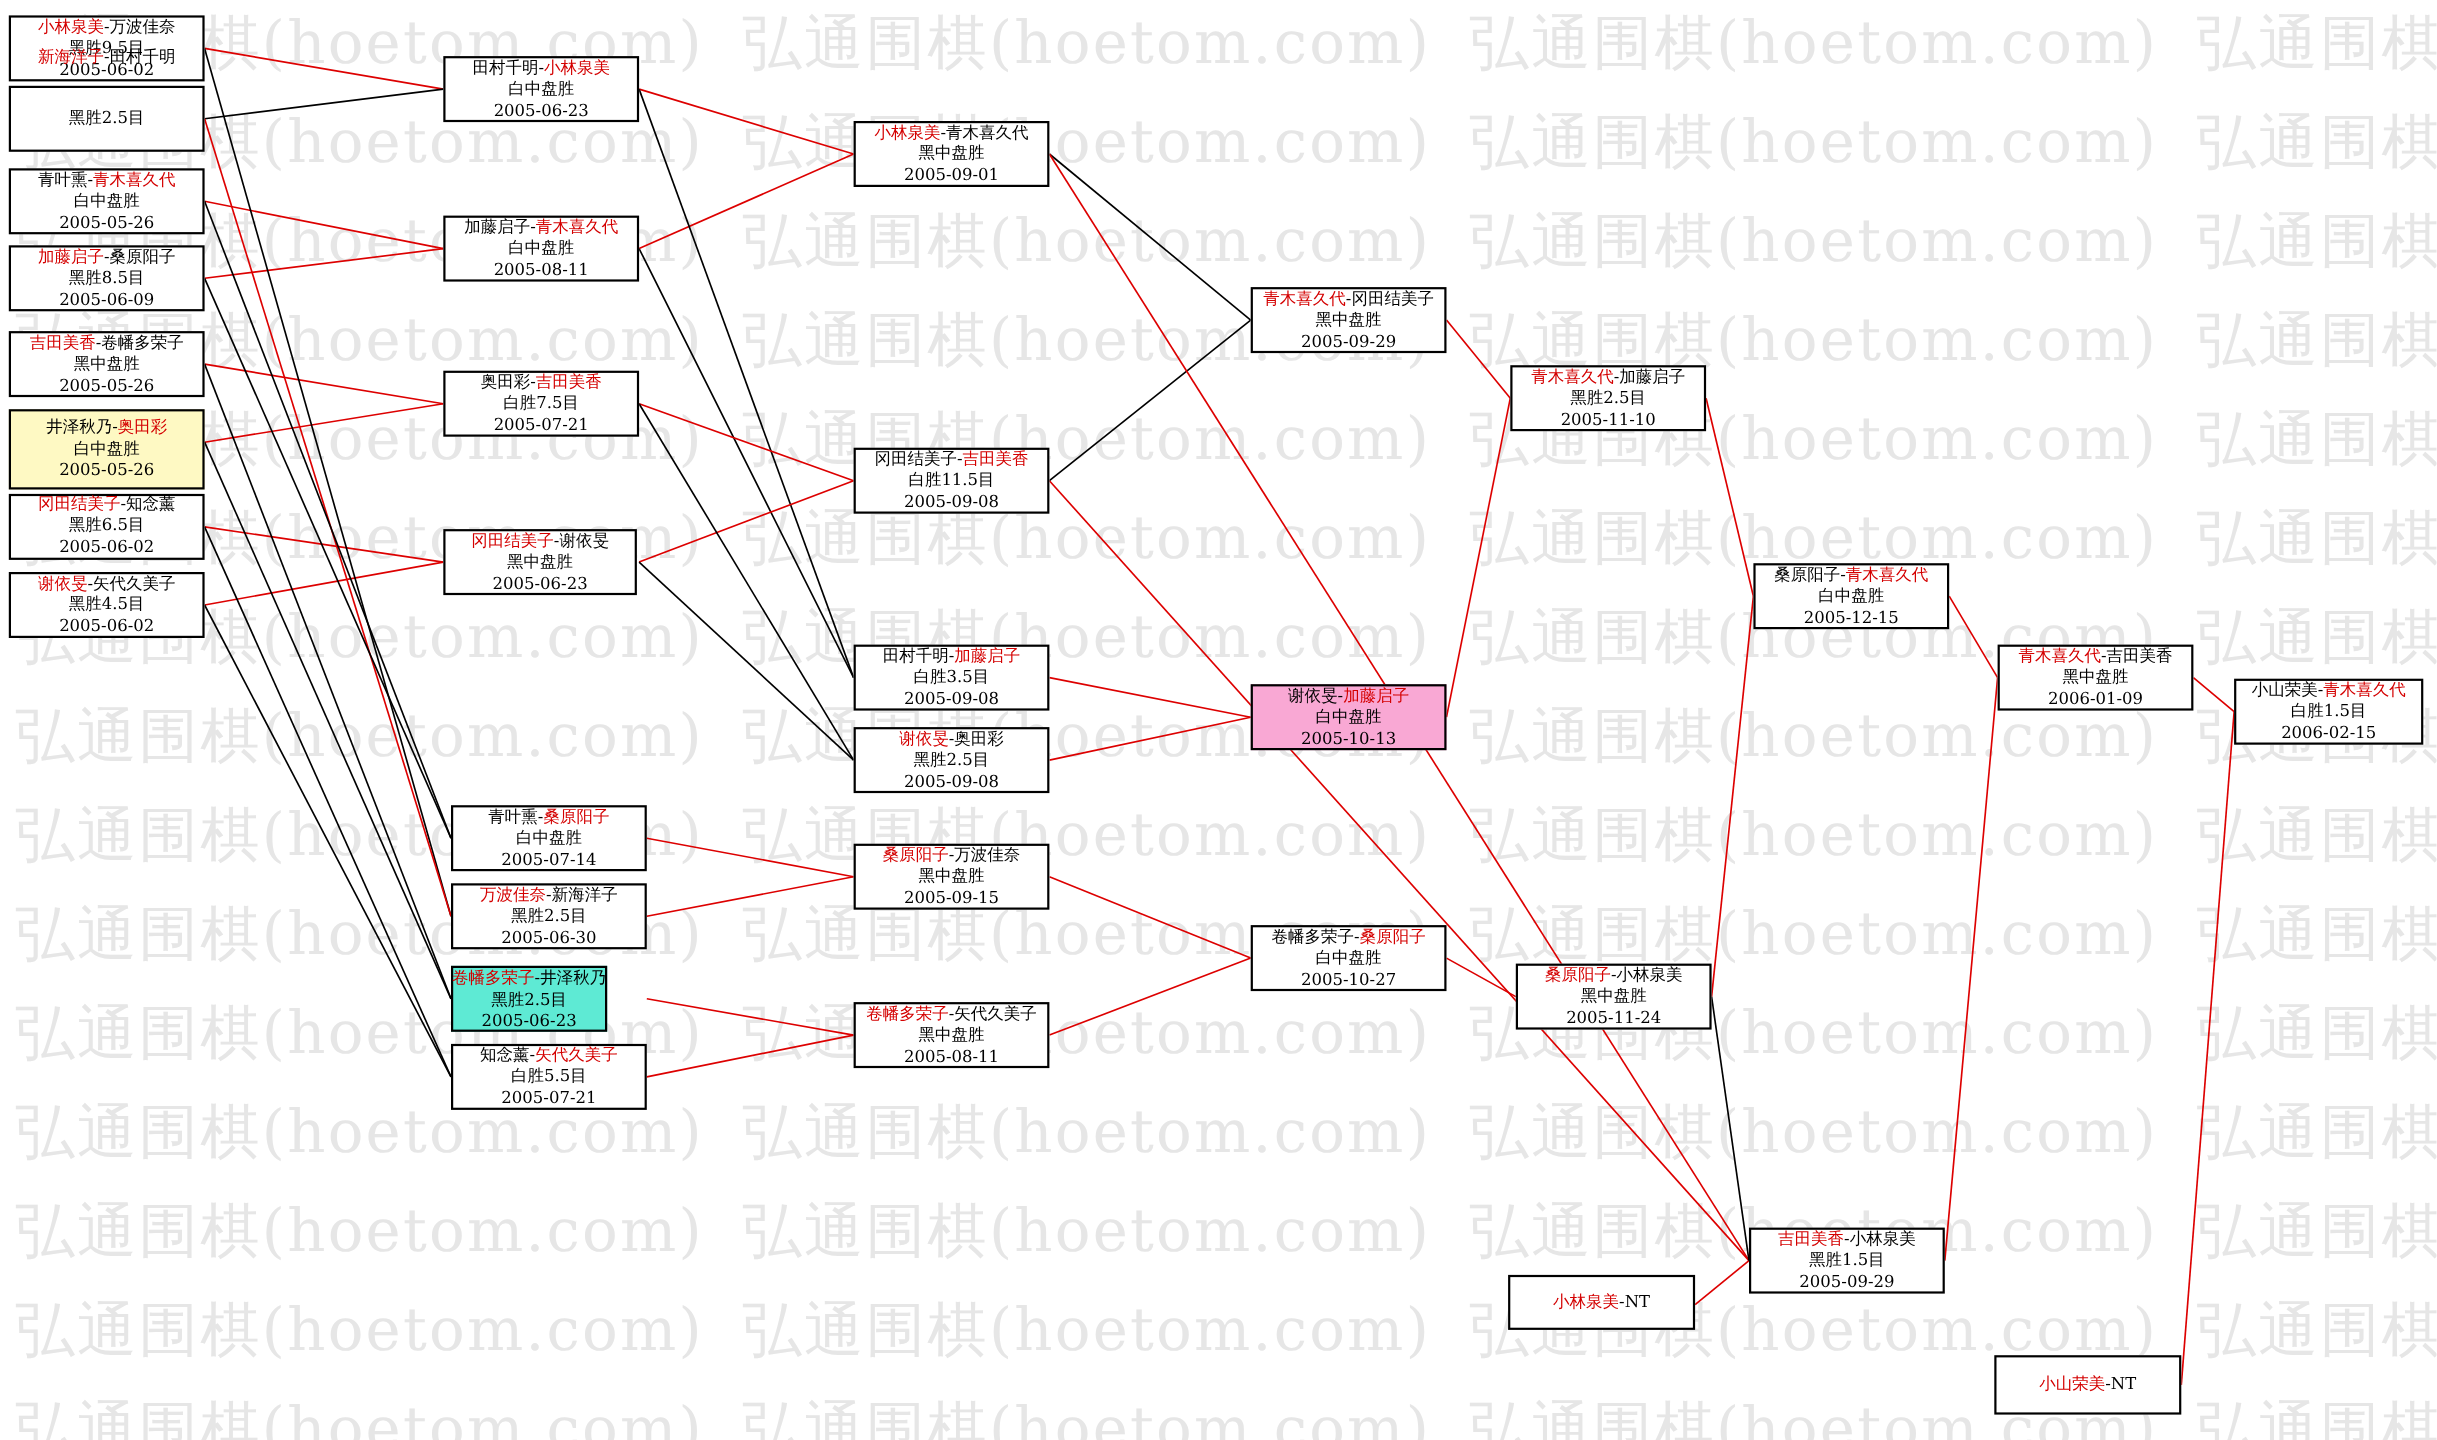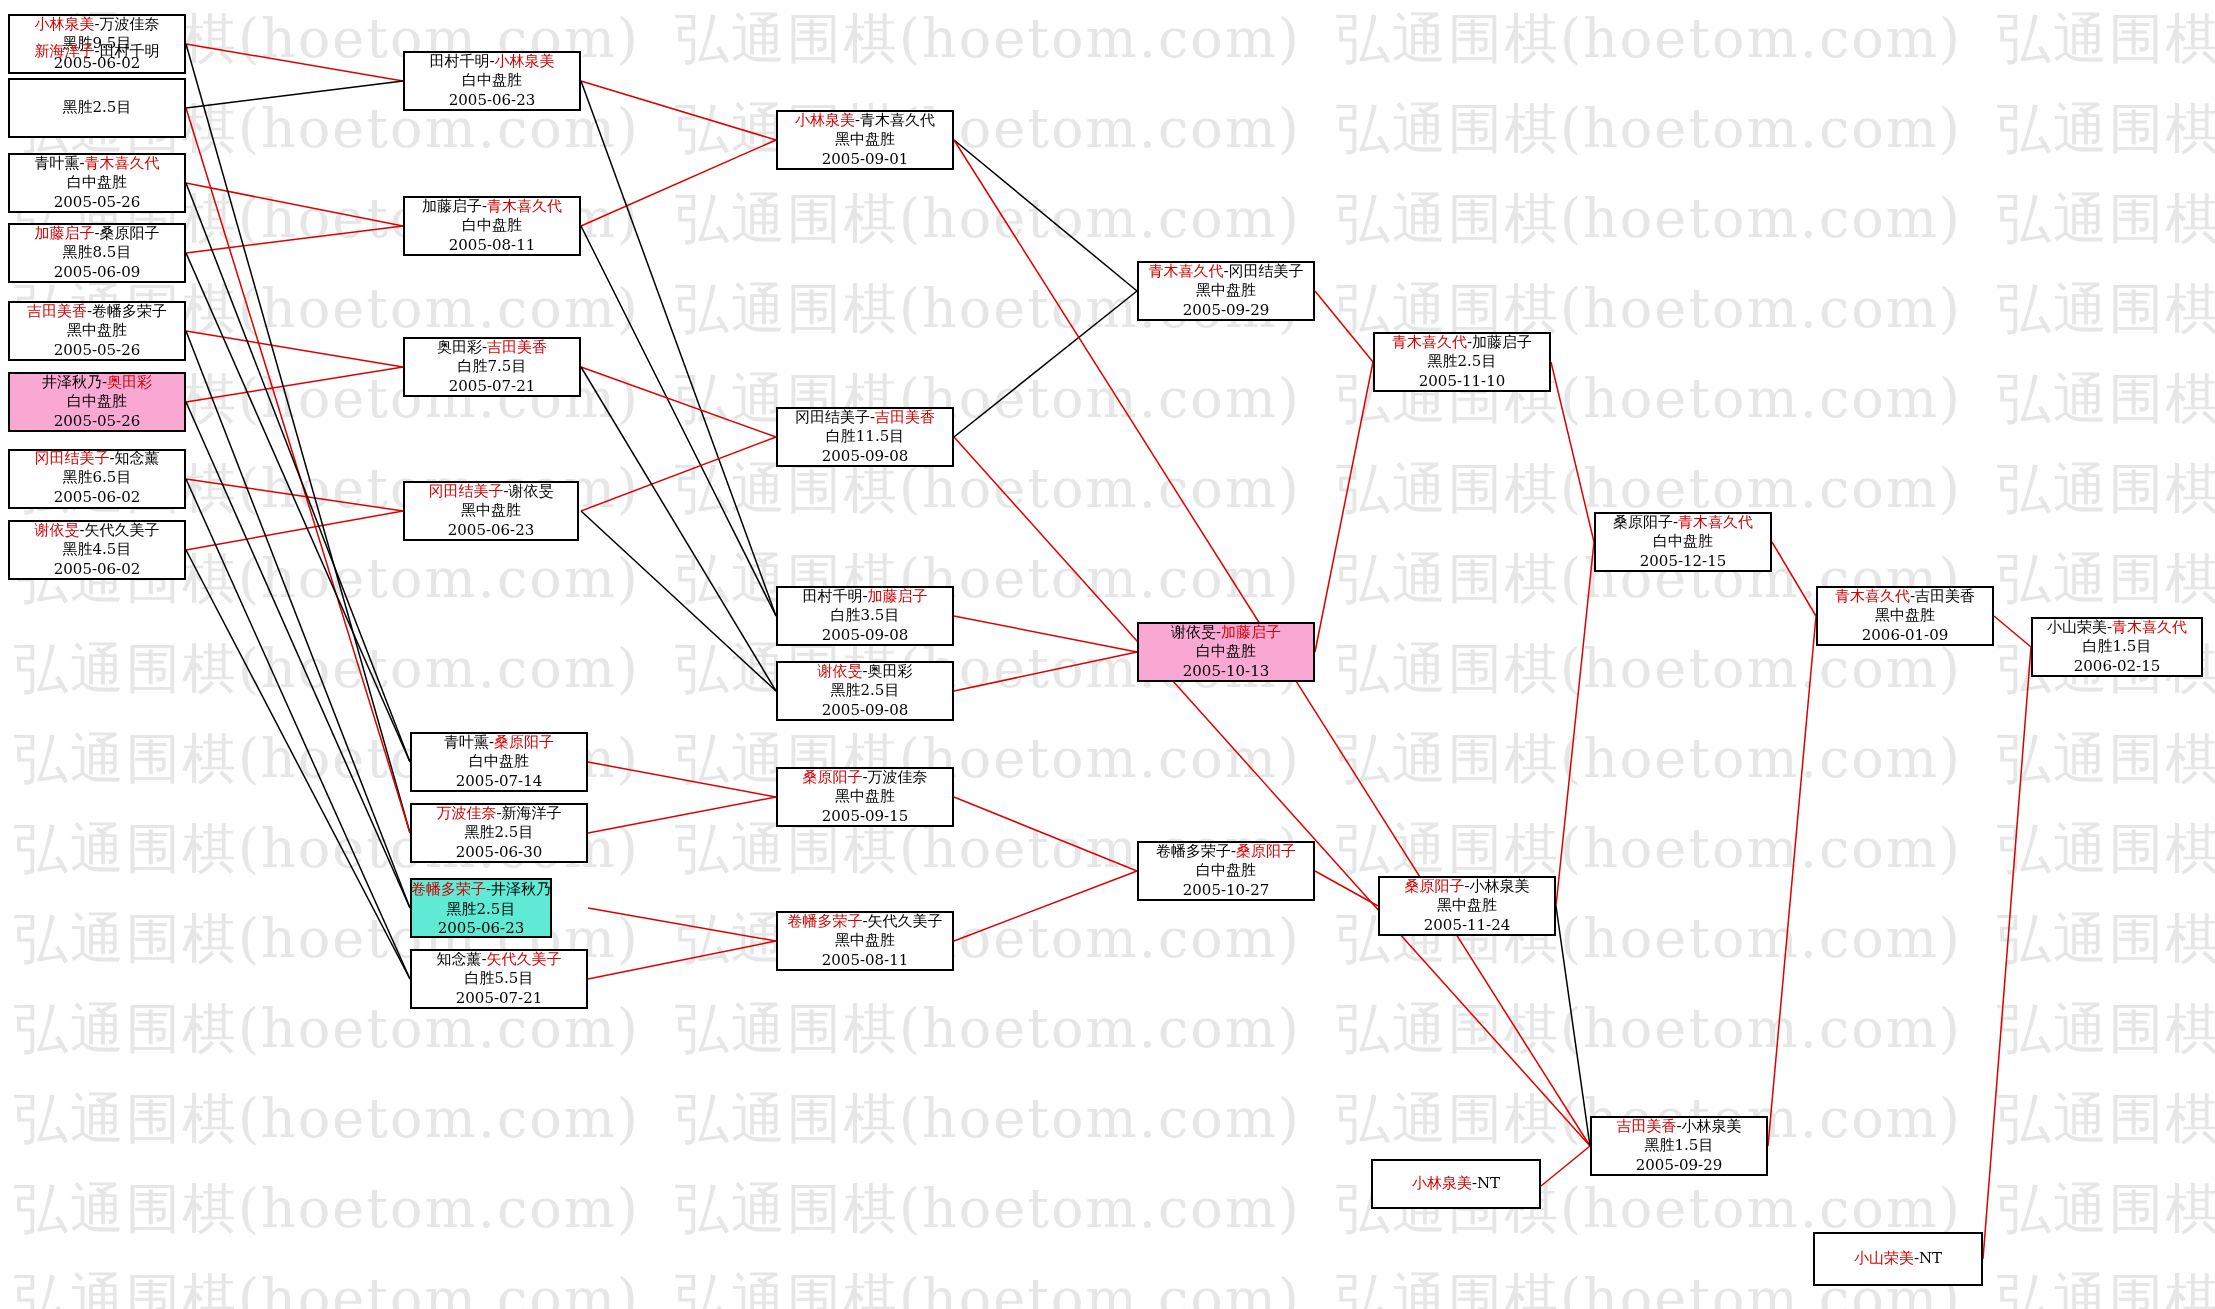--- a/index.html
+++ b/index.html
@@ -155,21 +155,21 @@
     <div class="match-box" style="left: 8px; top: 223px; width: 178px; height: 60px; border-color: rgb(0, 0, 0); background: rgb(255, 255, 255);">
       <div class="row"><span style="color: rgb(212, 0, 0);">加藤启子</span>-<span>桑原阳子</span></div>
       <div class="row">黑胜8.5目</div>
       <div class="row">2005-06-09</div>
     </div>
     <div class="match-box" style="left: 8px; top: 301px; width: 178px; height: 60px; border-color: rgb(0, 0, 0); background: rgb(255, 255, 255);">
       <div class="row"><span style="color: rgb(212, 0, 0);">吉田美香</span>-<span>卷幡多荣子</span></div>
       <div class="row">黑中盘胜</div>
       <div class="row">2005-05-26</div>
     </div>
-    <div class="match-box" style="left: 8px; top: 372px; width: 178px; height: 60px; border-color: rgb(0, 0, 0); background: #f9a8d4;">
+    <div class="match-box" style="left: 8px; top: 372px; width: 178px; height: 73px; border-color: rgb(0, 0, 0); background: #fef9c3;">
       <div class="row"><span>井泽秋乃</span>-<span style="color: rgb(212, 0, 0);">奥田彩</span></div>
       <div class="row">白中盘胜</div>
       <div class="row">2005-05-26</div>
     </div>
     <div class="match-box" style="left: 8px; top: 449px; width: 178px; height: 60px; border-color: rgb(0, 0, 0); background: rgb(255, 255, 255); justify-content: flex-end;">
       <div class="row"><span style="color: rgb(212, 0, 0);">冈田结美子</span>-<span>知念薰</span></div>
       <div class="row">黑胜6.5目</div>
       <div class="row">2005-06-02</div>
     </div>
     <div class="match-box" style="left: 8px; top: 520px; width: 178px; height: 60px; border-color: rgb(0, 0, 0); background: rgb(255, 255, 255);">

